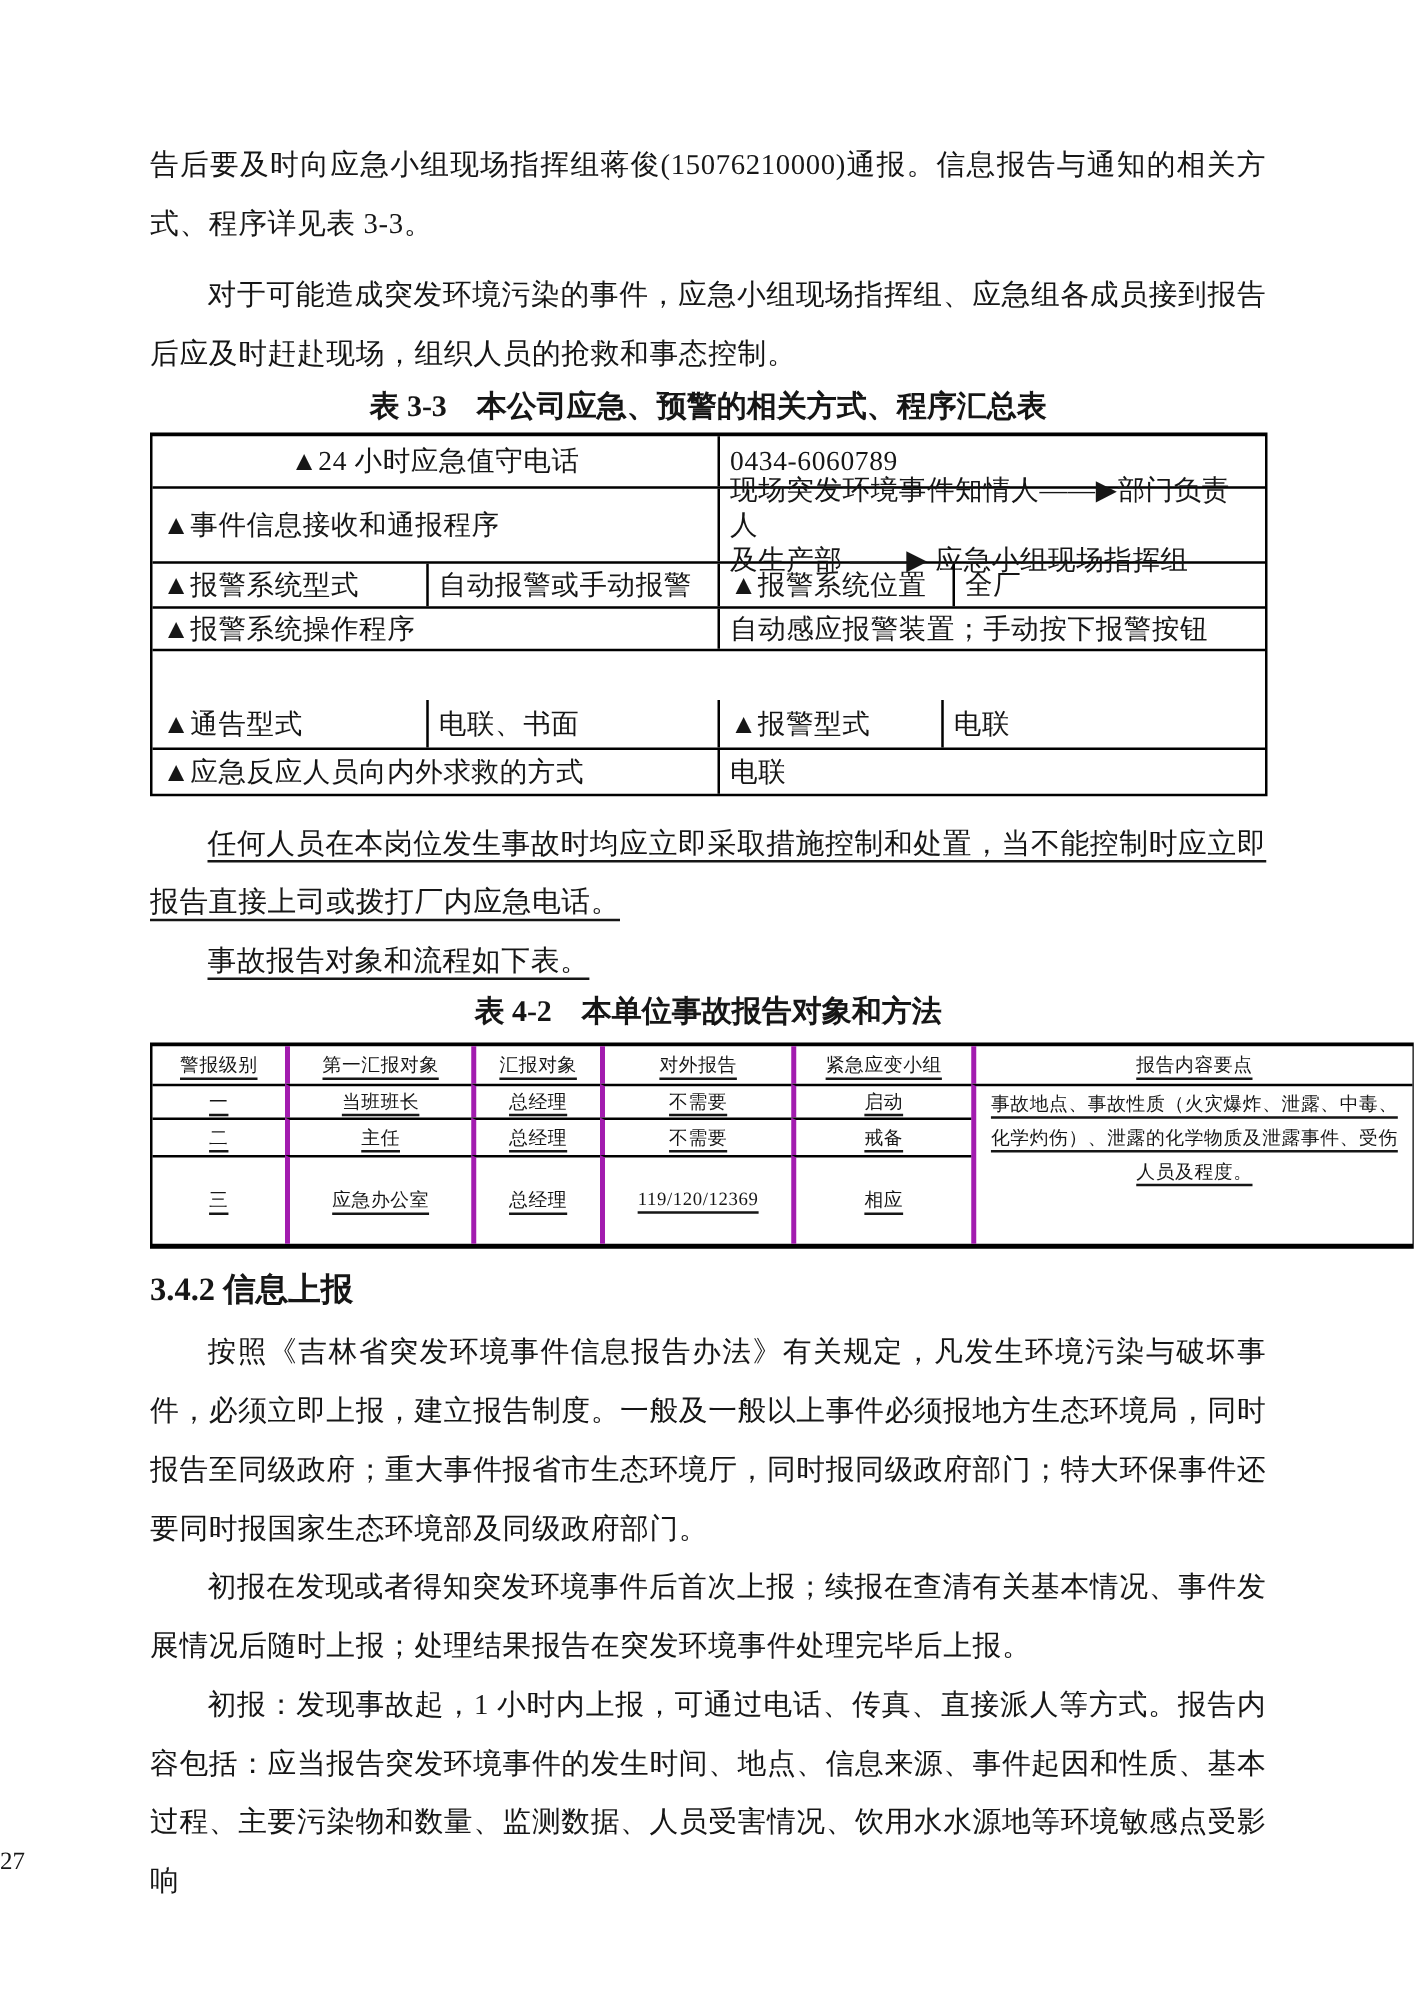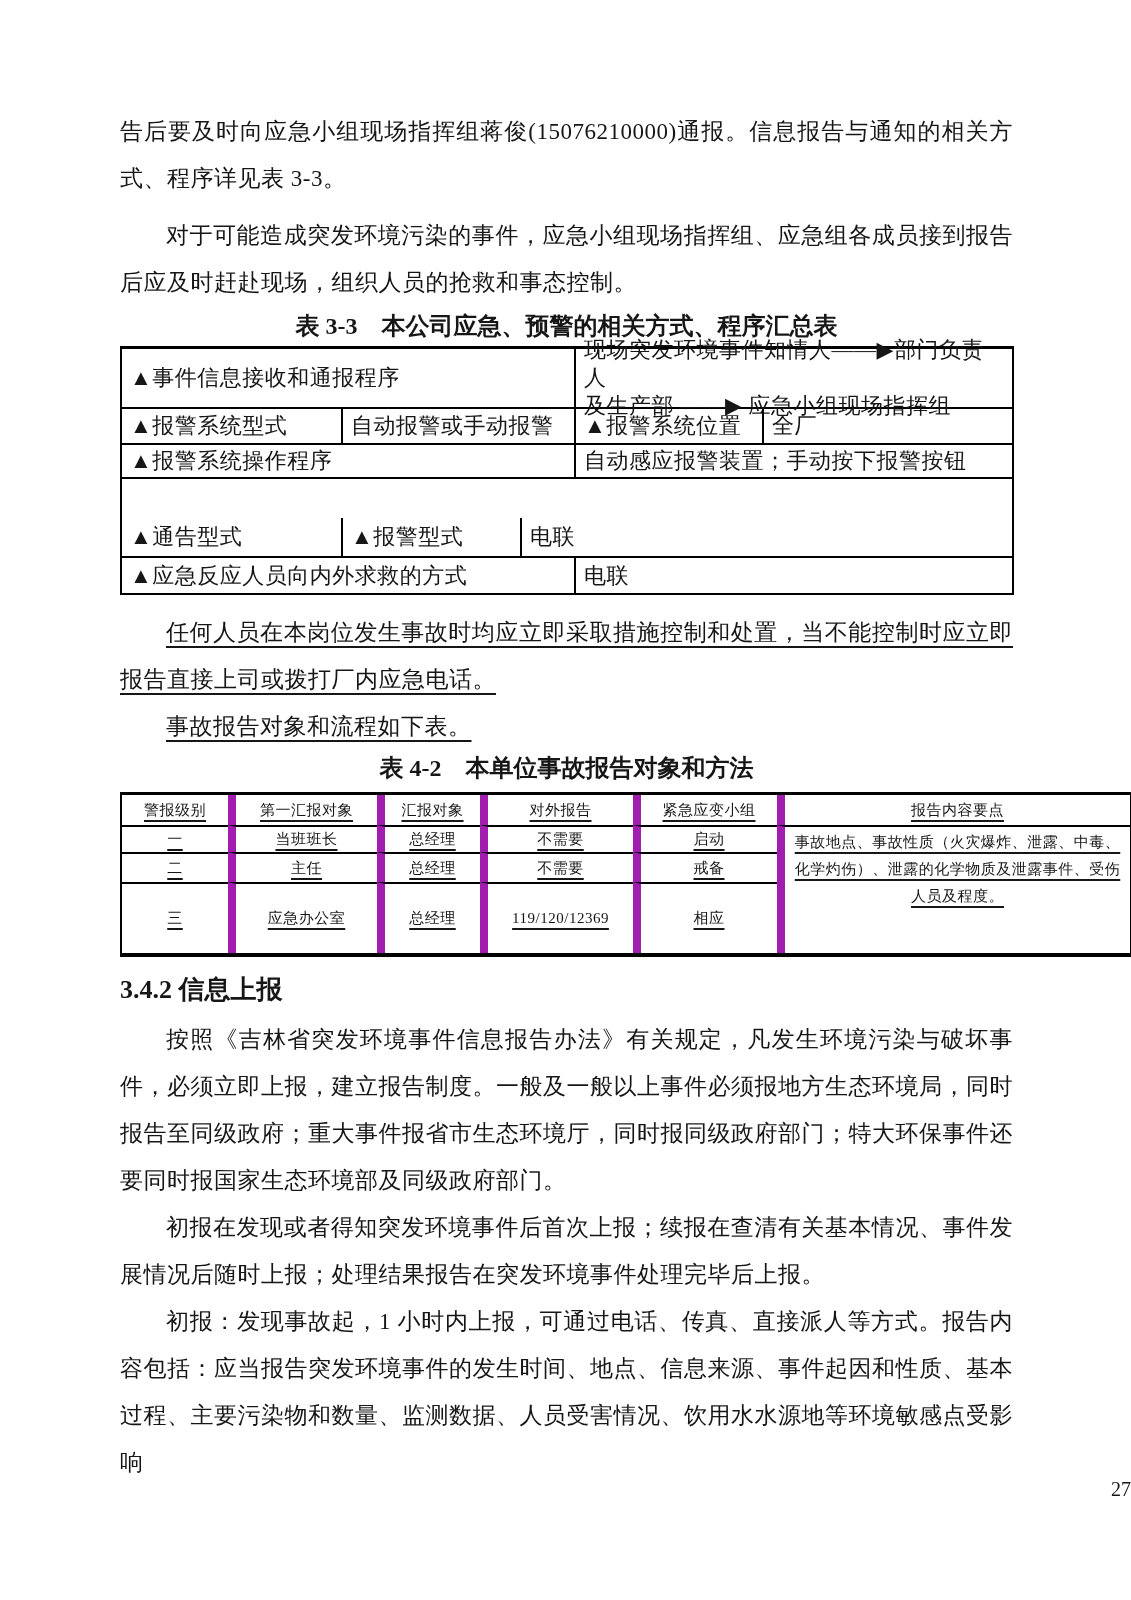--- a/index.html
+++ b/index.html
@@ -61,74 +61,79 @@
     width:1012px; margin-top:7px;
     border:2px solid #000; border-top:3px solid #000; border-bottom:4px solid #000;
     display:grid;
     grid-template-columns:106px 149px 103px 153px 144px 1fr;
     grid-template-rows:30px 27px 30px 71px;
     font-size:15px;
   }
   .t42 .c {
     display:flex; align-items:center; justify-content:center;
     text-align:center; padding:0 4px; letter-spacing:0.5px;
-    border-left:8px solid #a21caf; border-top:2px solid #000;
+    border-left:4px solid #a21caf; border-top:2px solid #000;
     min-width:0;
   }
   .t42 .c.first-col { border-left:none; }
   .t42 .c.head-row { border-top:none; }
   .t42 .c span { text-decoration:underline; text-underline-offset:5px; text-decoration-thickness:1.5px; }
   .t42 .merged {
     grid-column:6; grid-row:2 / 5;
     line-height:27px; padding:2px 6px;
     align-items:flex-start;
   }
 
   .section-heading {
     font-size:26px; font-weight:bold; line-height:40px;
     margin:13px 0 6px 0;
   }
 
   .notice-block { margin-top:14px; }
 
   .page-number {
     position:absolute; left:0; top:1474px; width:100%;
-    text-align:right; font-size:20px; line-height:30px;
+    text-align:left; font-size:20px; line-height:30px;
   }
 </style>
 </head>
 <body>
 
 <div class="content">
 
   <p class="para">告后要及时向应急小组现场指挥组蒋俊(15076210000)通报。信息报告与通知的相关方式、程序详见表 3-3。</p>
   <p class="para indent" style="margin-top:10px">对于可能造成突发环境污染的事件，应急小组现场指挥组、应急组各成员接到报告后应及时赶赴现场，组织人员的抢救和事态控制。</p>
 
   <p class="tbl-title t33-title">表 3-3　本公司应急、预警的相关方式、程序汇总表</p>
 
   <div class="t33">
+    <div class="t33-row h-r1">
+      <div class="cell w-lefthalf center">▲24 小时应急值守电话</div>
+      <div class="cell grow vline">0434-6060789</div>
+    </div>
     <div class="t33-row h-r2">
       <div class="cell w-lefthalf">▲事件信息接收和通报程序</div>
       <div class="cell grow vline two-line">
         <span>现场突发环境事件知情人——▶部门负责人</span>
         <span>及生产部 ——▶ 应急小组现场指挥组</span>
       </div>
     </div>
     <div class="t33-row h-r3">
       <div class="cell w-c1">▲报警系统型式</div>
       <div class="cell w-c2 vline">自动报警或手动报警</div>
       <div class="cell w-c3a vline">▲报警系统位置</div>
       <div class="cell grow vline">全厂</div>
     </div>
     <div class="t33-row h-r4">
       <div class="cell w-lefthalf">▲报警系统操作程序</div>
       <div class="cell grow vline">自动感应报警装置；手动按下报警按钮</div>
     </div>
     <div class="t33-row h-r5">
       <div class="cell w-c1">▲通告型式</div>
+      <div class="cell w-c2 vline">电联、书面</div>
       <div class="cell w-c3b vline">▲报警型式</div>
       <div class="cell grow vline">电联</div>
     </div>
     <div class="t33-row h-r6">
       <div class="cell w-lefthalf">▲应急反应人员向内外求救的方式</div>
       <div class="cell grow vline">电联</div>
     </div>
   </div>
 
   <div class="notice-block">

